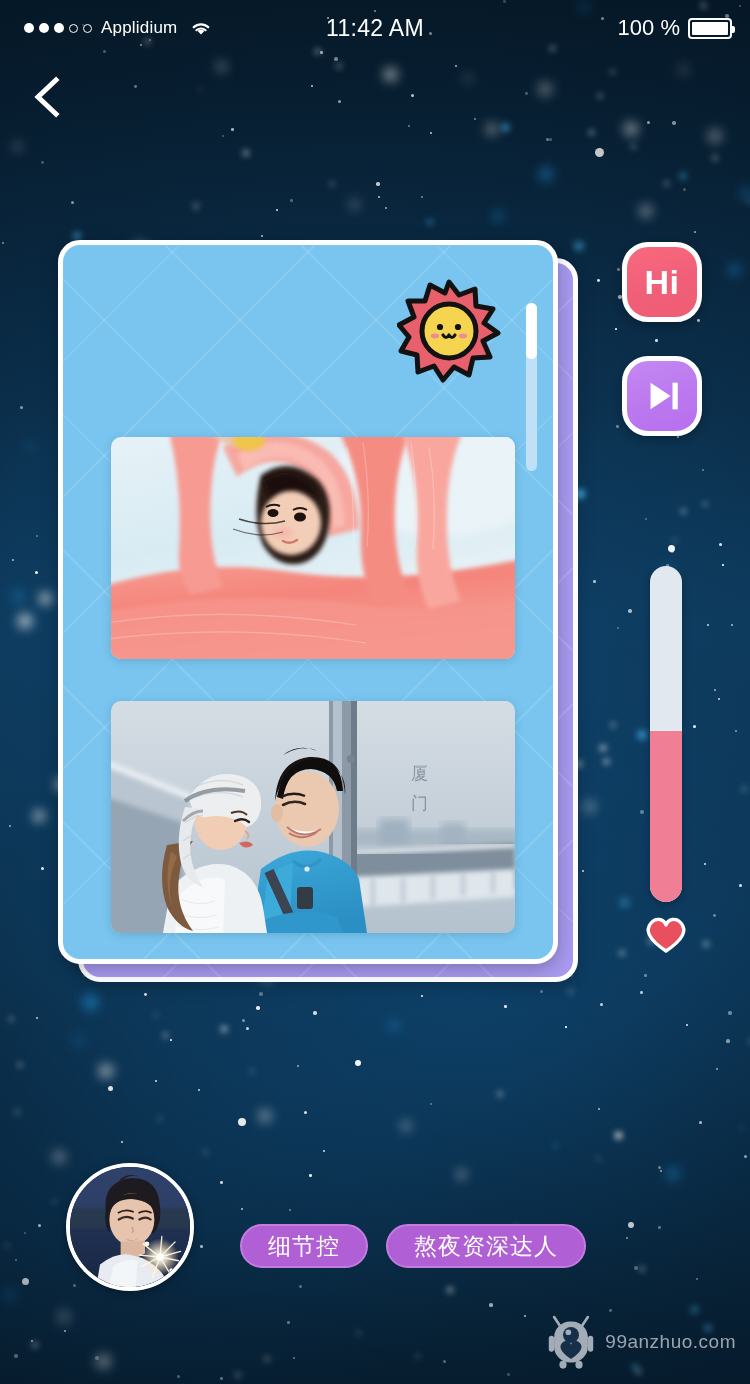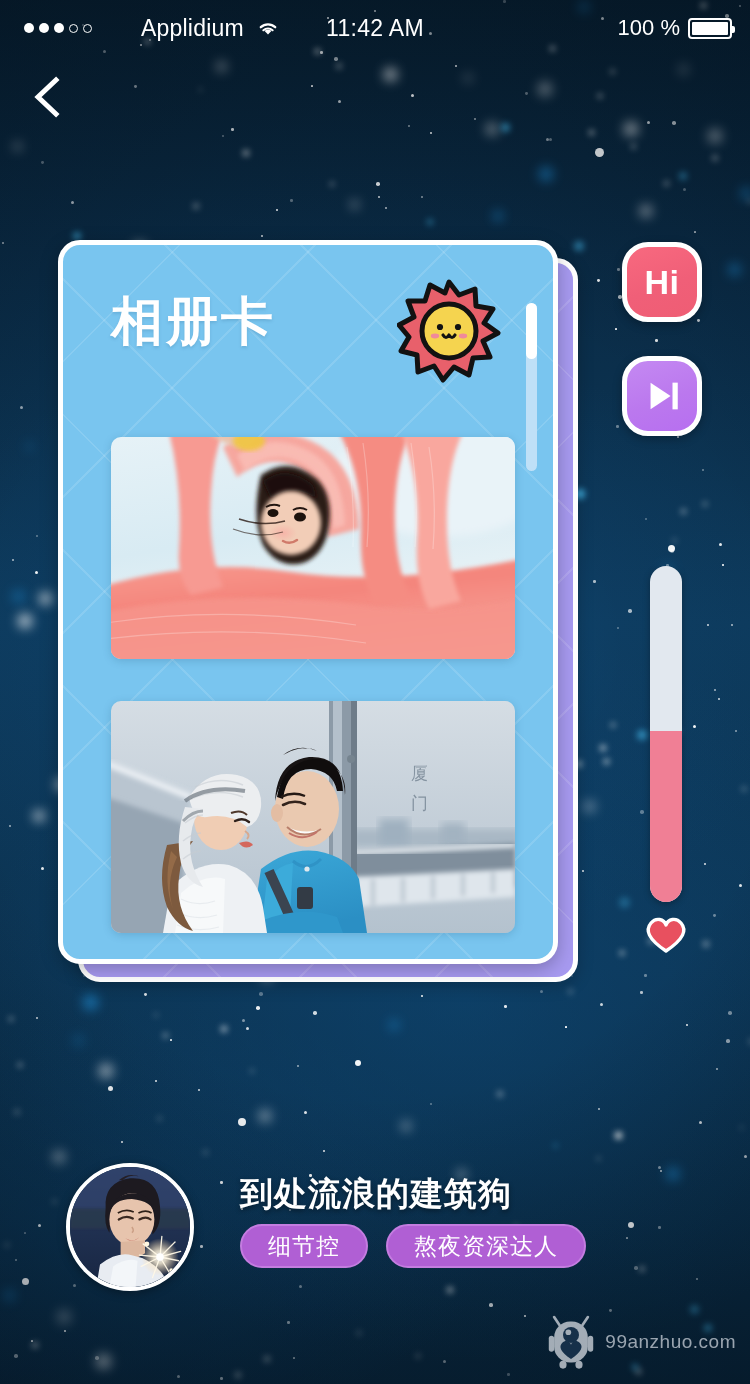--- a/index.html
+++ b/index.html
@@ -65,21 +65,21 @@
     display: block;
     width: 10px; height: 10px;
     border-radius: 50%;
     background: #fff;
   }
   .dots i.hollow {
     background: transparent;
     border: 1.5px solid #fff;
     width: 7px; height: 7px;
   }
-  .carrier { font-size: 23px; letter-spacing: 0.2px; margin-left: 40px; }
+  .carrier { font-size: 17px; letter-spacing: 0.2px; }
   .wifi { width: 24px; height: 18px; position: relative; margin-left: 3px; }
   .sb-center {
     position: absolute;
     left: 0; right: 0;
     text-align: center;
     font-size: 23px;
     letter-spacing: 0.3px;
   }
   .sb-right {
     position: absolute;
@@ -816,21 +816,20 @@
     </svg>
   </div>
 
   <div class="card-purple">
     <div class="card-pattern"></div>
   </div>
 
   <div class="card-blue">
     <div class="card-pattern"></div>
 
-    <div class="card-title">相册卡</div>
 
     <div class="sun-wrap">
       <svg viewBox="0 0 104 104" width="104" height="104">
         <path d="M52 3 L62 16 L78 10 L79 27 L96 30 L87 44 L101 54 L86 62 L93 78 L76 79 L72 96 L57 88 L46 101 L37 87 L21 93 L20 76 L4 72 L12 58 L2 46 L17 38 L11 22 L28 22 L33 6 L48 14 Z" fill="#e8606b" stroke="#121212" stroke-width="5" stroke-linejoin="round"></path>
         <circle cx="52" cy="52" r="27" fill="#f5d44f" stroke="#121212" stroke-width="5"></circle>
         <circle cx="43" cy="48" r="3.1" fill="#121212"></circle>
         <circle cx="61" cy="48" r="3.1" fill="#121212"></circle>
         <path d="M46 56 q3 5 6 0 q3 5 6 0" stroke="#121212" stroke-width="3.2" fill="none" stroke-linecap="round" stroke-linejoin="round"></path>
         <ellipse cx="38" cy="57" rx="4.2" ry="2.4" fill="#f08a9a"></ellipse>
         <ellipse cx="66" cy="57" rx="4.2" ry="2.4" fill="#f08a9a"></ellipse>
@@ -1090,21 +1089,20 @@
         <path d="M96 96 L98 74"></path>
           <path d="M96 96 L118 90"></path>
           <path d="M96 96 L74 94"></path>
       </g>
       <circle cx="96" cy="96" r="4" fill="#ffffff"></circle>
       <circle cx="82" cy="82" r="2.6" fill="#fff6e0"></circle>
       <circle cx="108" cy="110" r="2" fill="#fff6e0"></circle>
     </svg>
   </div>
 
-  <div class="username">到处流浪的建筑狗</div>
   <div class="tags" id="tag-list">
       <div class="tag">细节控</div>
       <div class="tag">熬夜资深达人</div>
     </div>
 
   <div class="watermark">
     <svg viewBox="0 0 54 62" width="48" height="56">
       <path d="M14 12 L8 3" stroke="#cfd5dc" stroke-width="3" stroke-linecap="round"></path>
       <path d="M40 12 L46 3" stroke="#cfd5dc" stroke-width="3" stroke-linecap="round"></path>
       <rect x="8" y="8" width="38" height="46" rx="18" fill="#cfd5dc"></rect>

